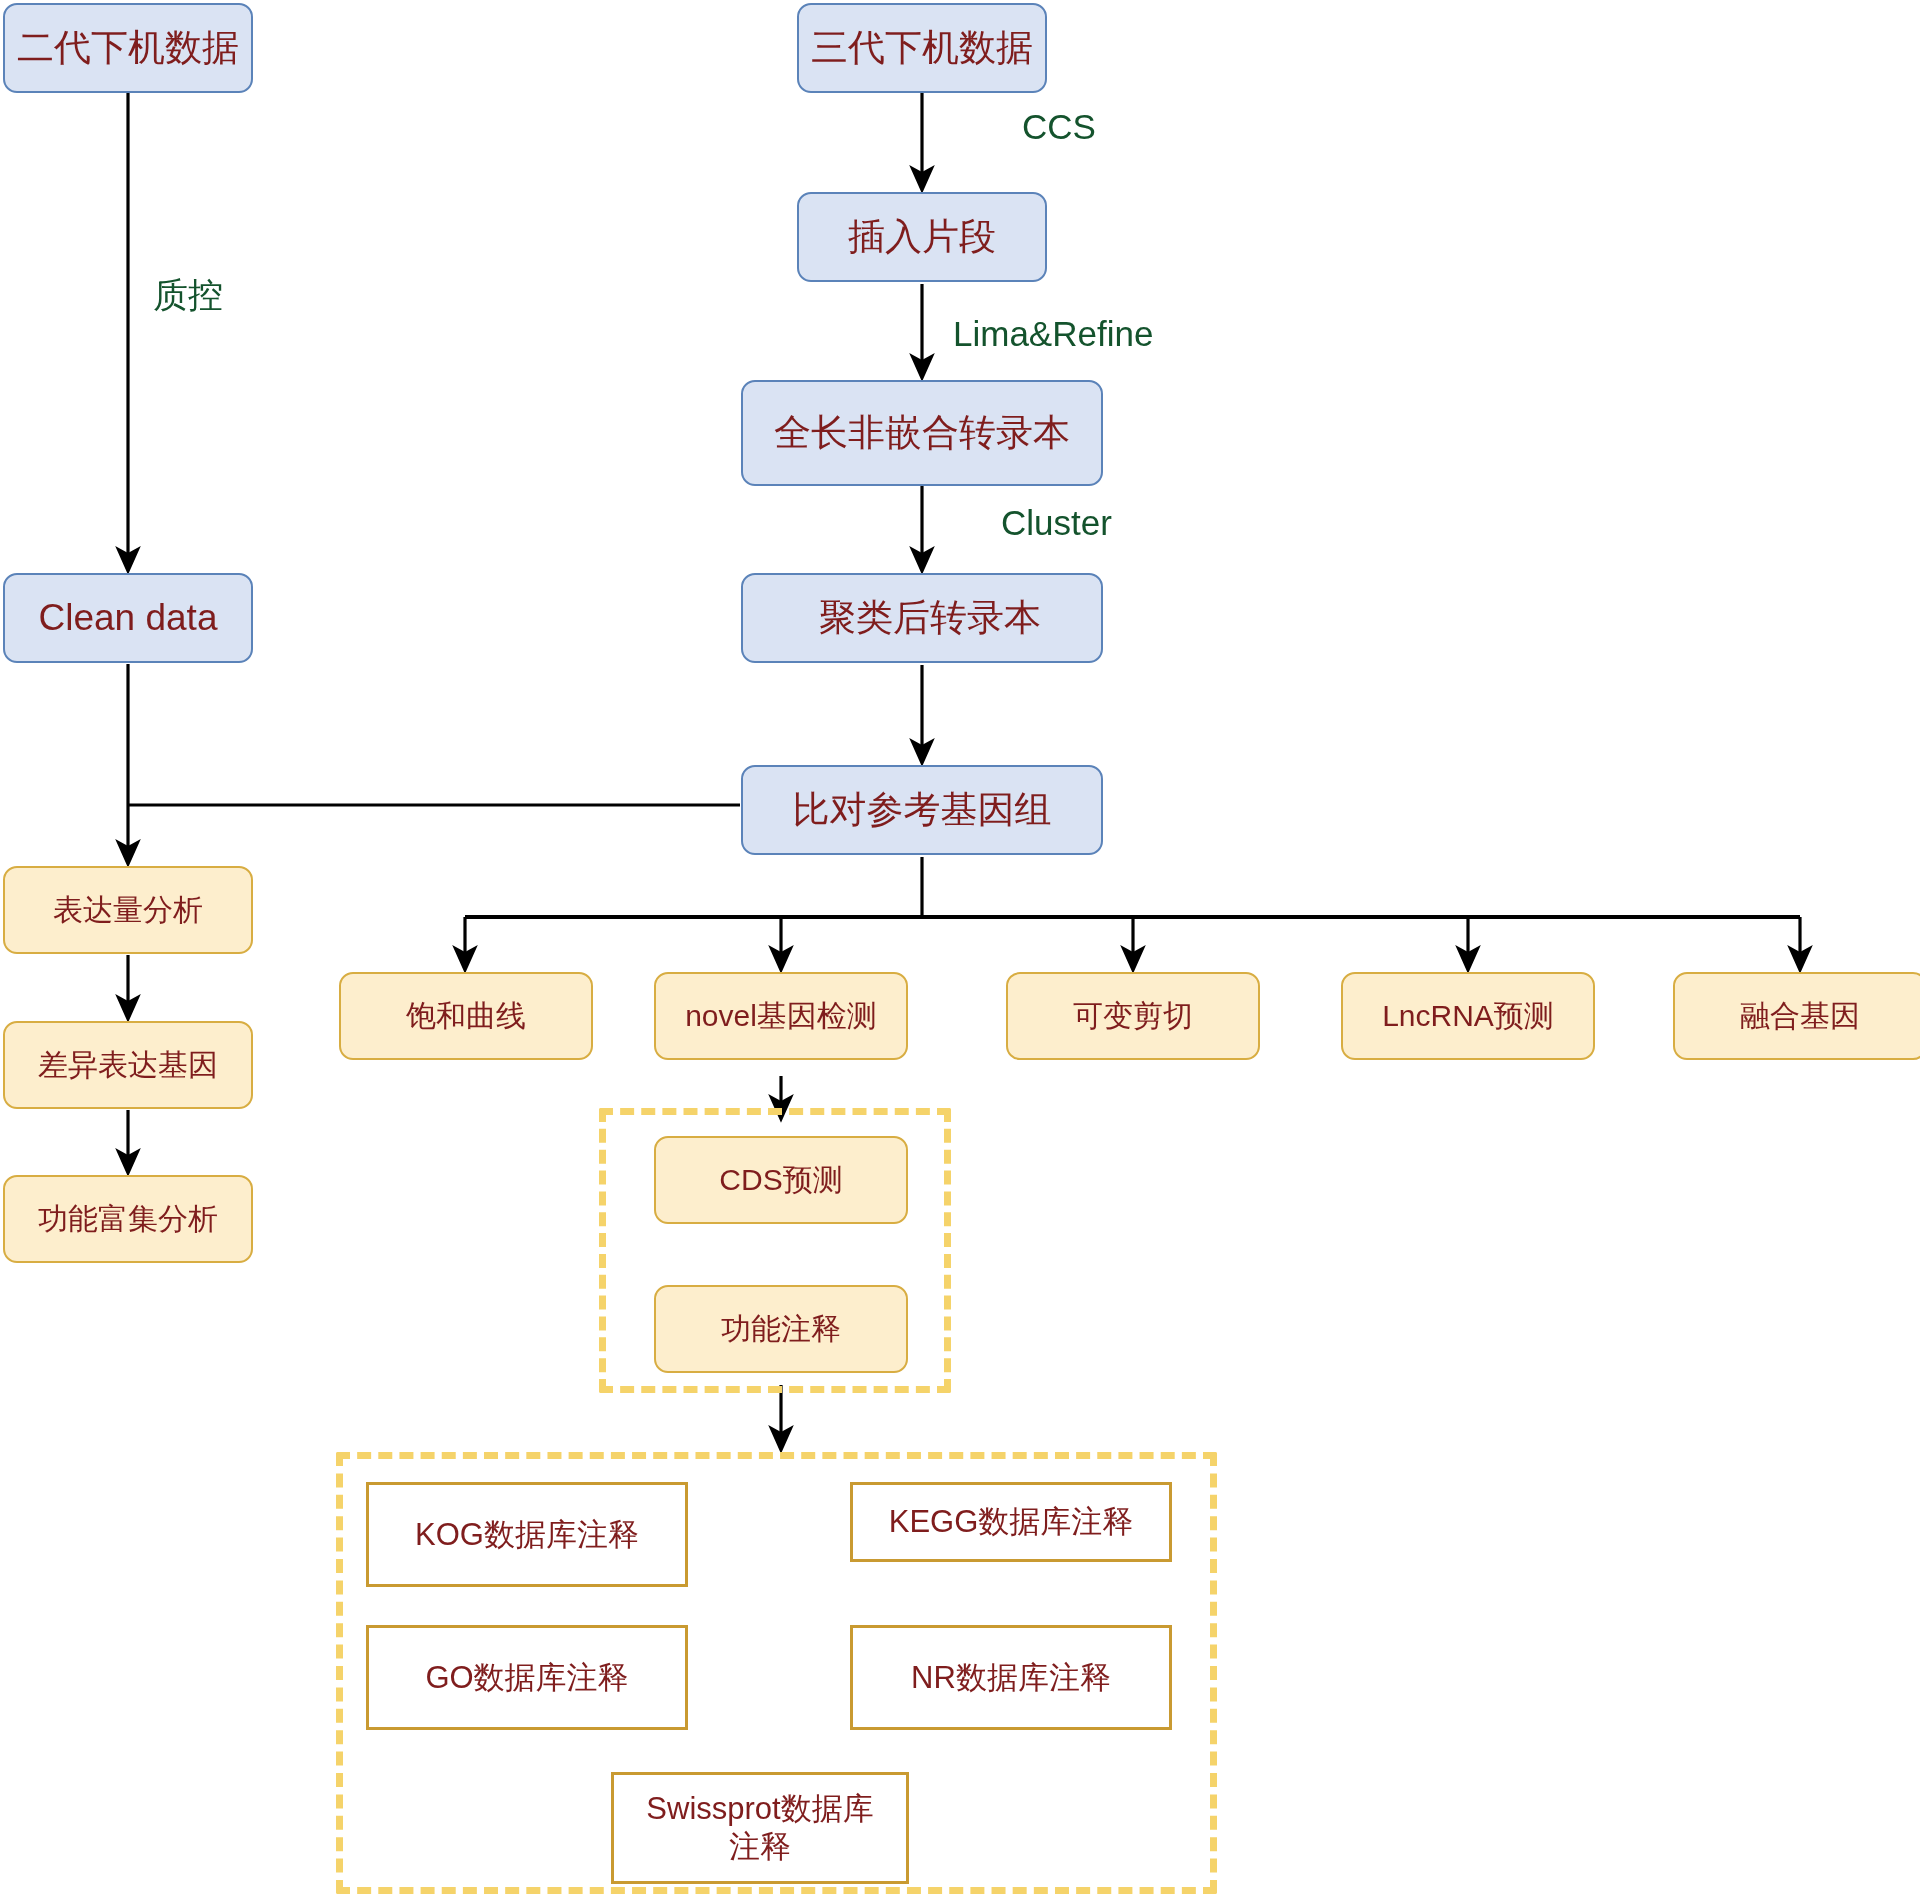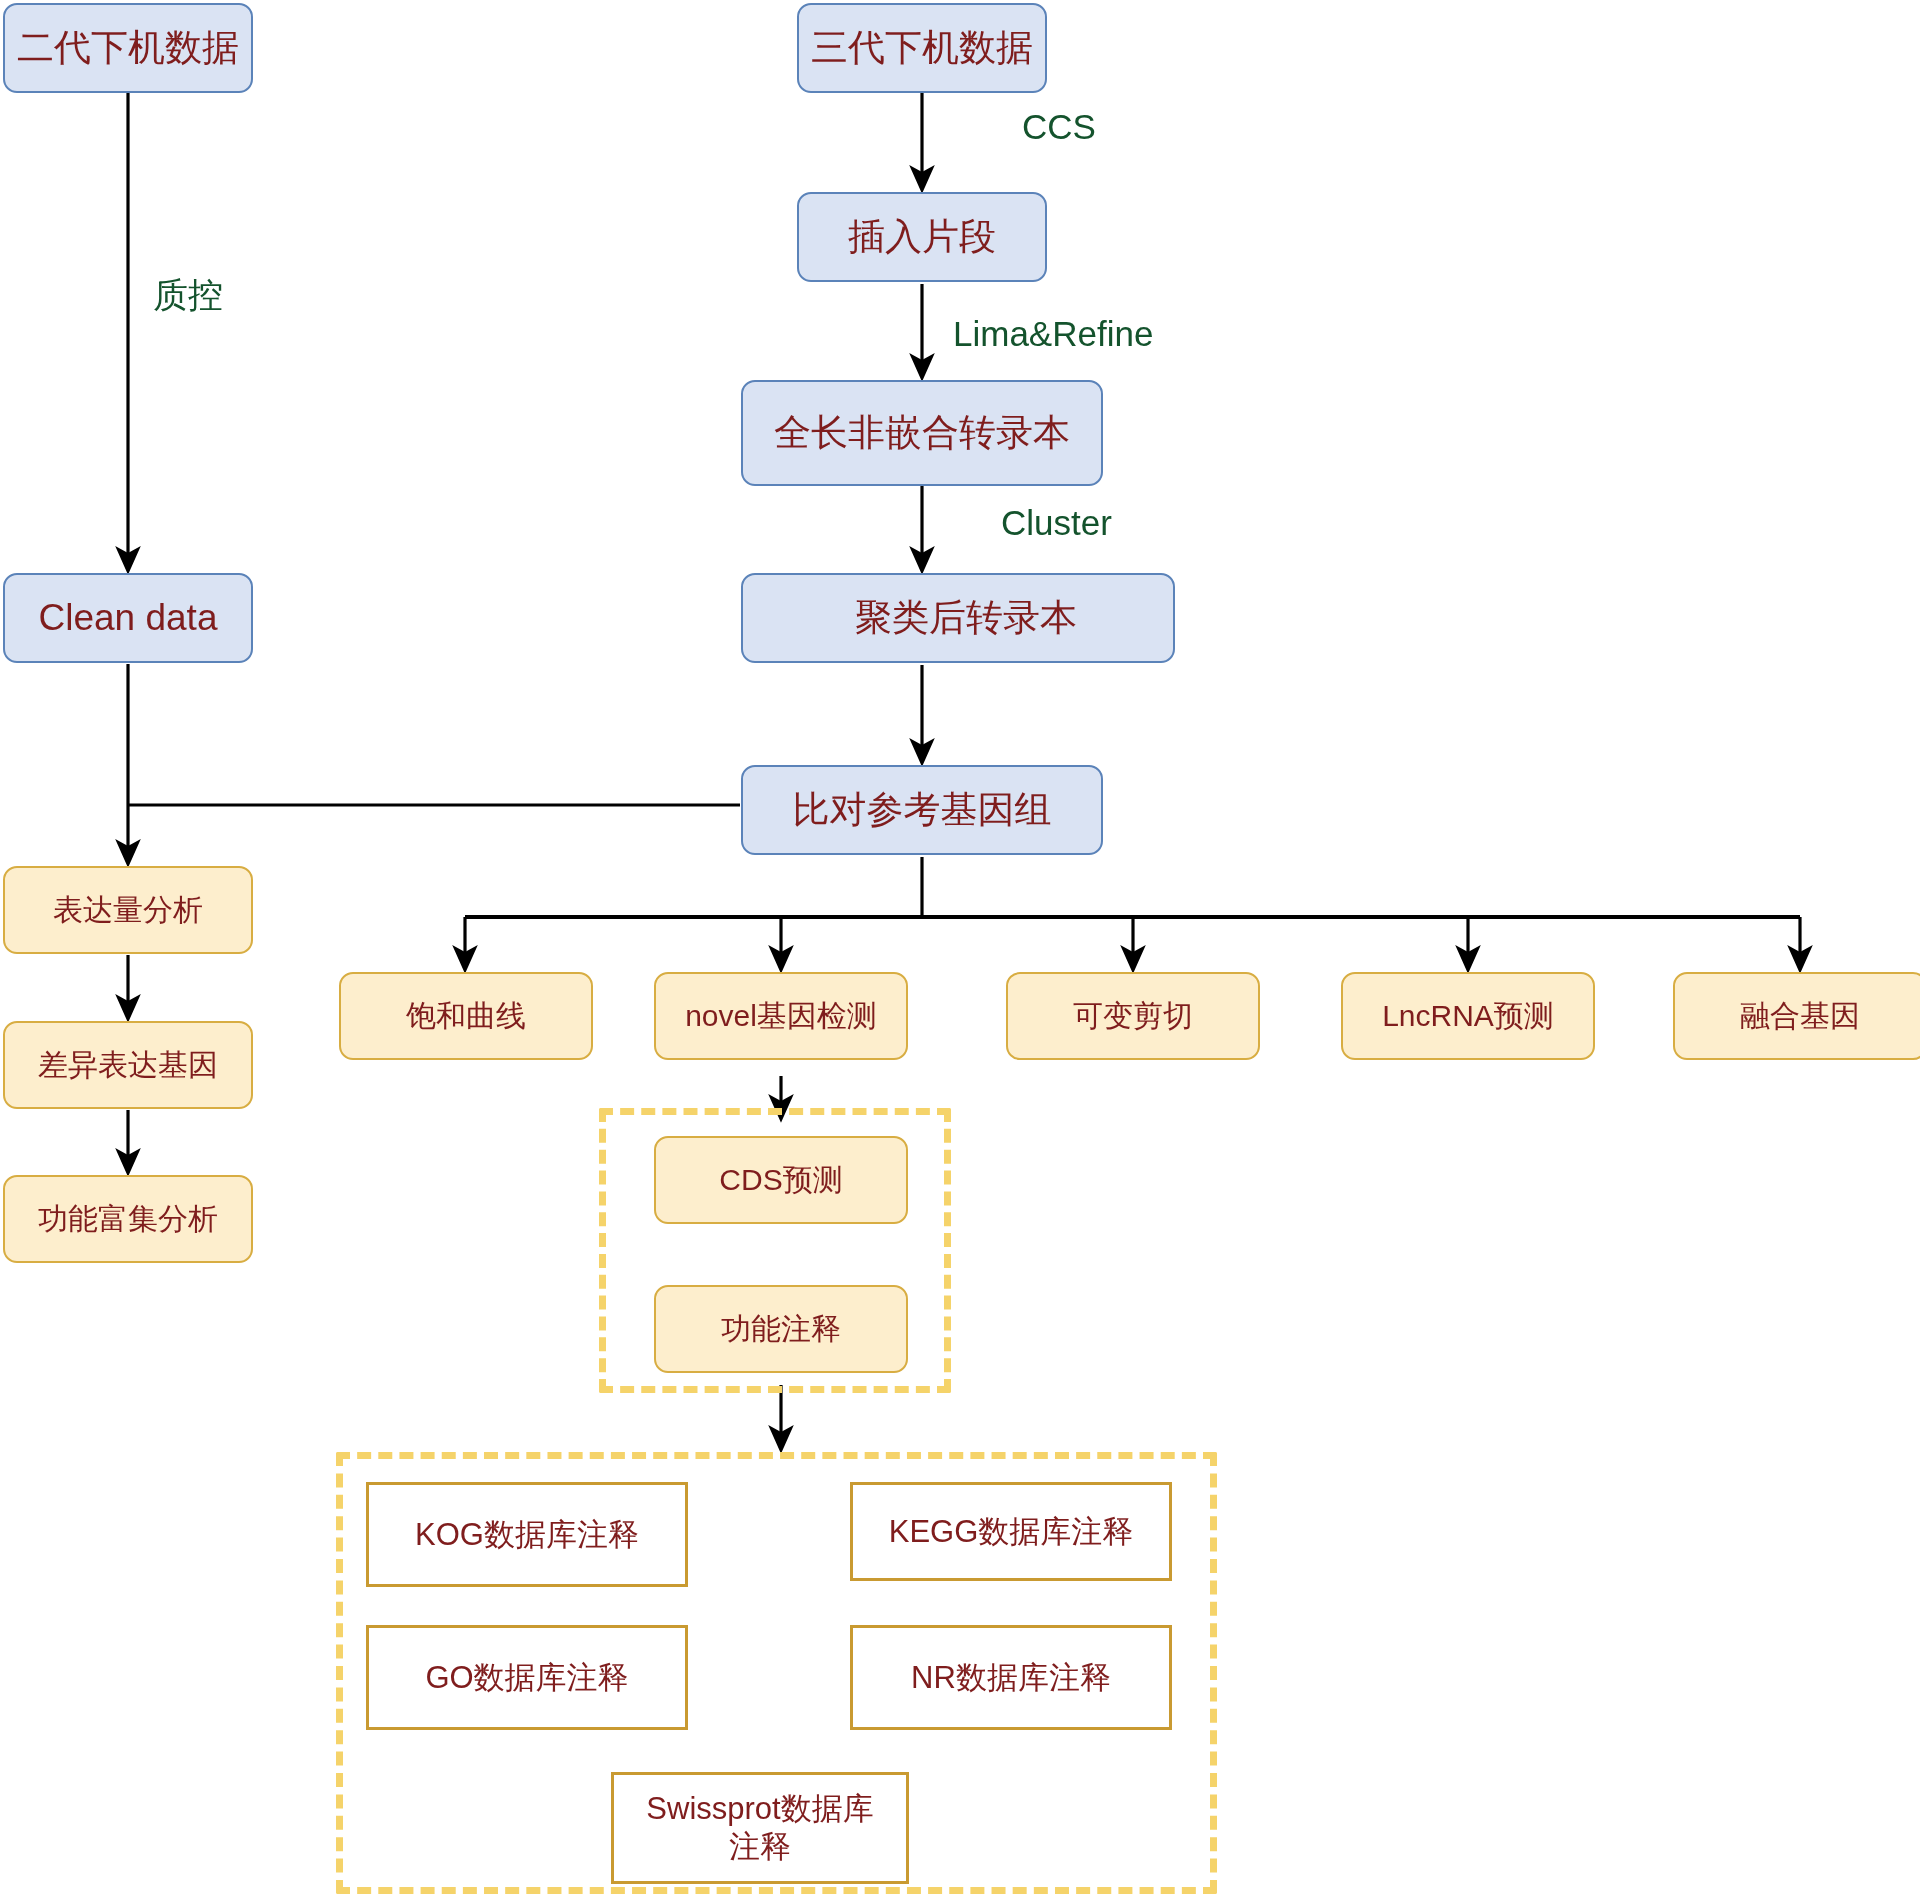--- a/index.html
+++ b/index.html
@@ -125,21 +125,21 @@
   </div>
 
   <div class="node blue" style="left:797px; top:192px; width:250px; height:90px;">
     <span>插入片段</span>
   </div>
 
   <div class="node blue" style="left:741px; top:380px; width:362px; height:106px;">
     <span>全长非嵌合转录本</span>
   </div>
 
-  <div class="node blue" style="left:741px; top:573px; width:434px; height:90px;padding-left:16px;">
+  <div class="node blue" style="left:741px; top:573px; width:362px; height:90px;padding-left:16px;">
     <span>聚类后转录本</span>
   </div>
 
   <div class="node blue" style="left:3px; top:573px; width:250px; height:90px;">
     <span>Clean data</span>
   </div>
 
   <div class="node blue" style="left:741px; top:765px; width:362px; height:90px;">
     <span>比对参考基因组</span>
   </div>
@@ -185,21 +185,21 @@
   <div class="node yellow" style="left:654px; top:1285px; width:254px; height:88px;">
     <span>功能注释</span>
   </div>
 
   <div class="group-dashed" style="left:336px; top:1452px; width:881px; height:442px;"></div>
 
   <div class="node plain" style="left:366px; top:1482px; width:322px; height:105px;">
     <span>KOG数据库注释</span>
   </div>
 
-  <div class="node plain" style="left:850px; top:1482px; width:322px; height:99px;">
+  <div class="node plain" style="left:850px; top:1482px; width:322px; height:80px;">
     <span>KEGG数据库注释</span>
   </div>
 
   <div class="node plain" style="left:366px; top:1625px; width:322px; height:105px;">
     <span>GO数据库注释</span>
   </div>
 
   <div class="node plain" style="left:850px; top:1625px; width:322px; height:105px;">
     <span>NR数据库注释</span>
   </div>

